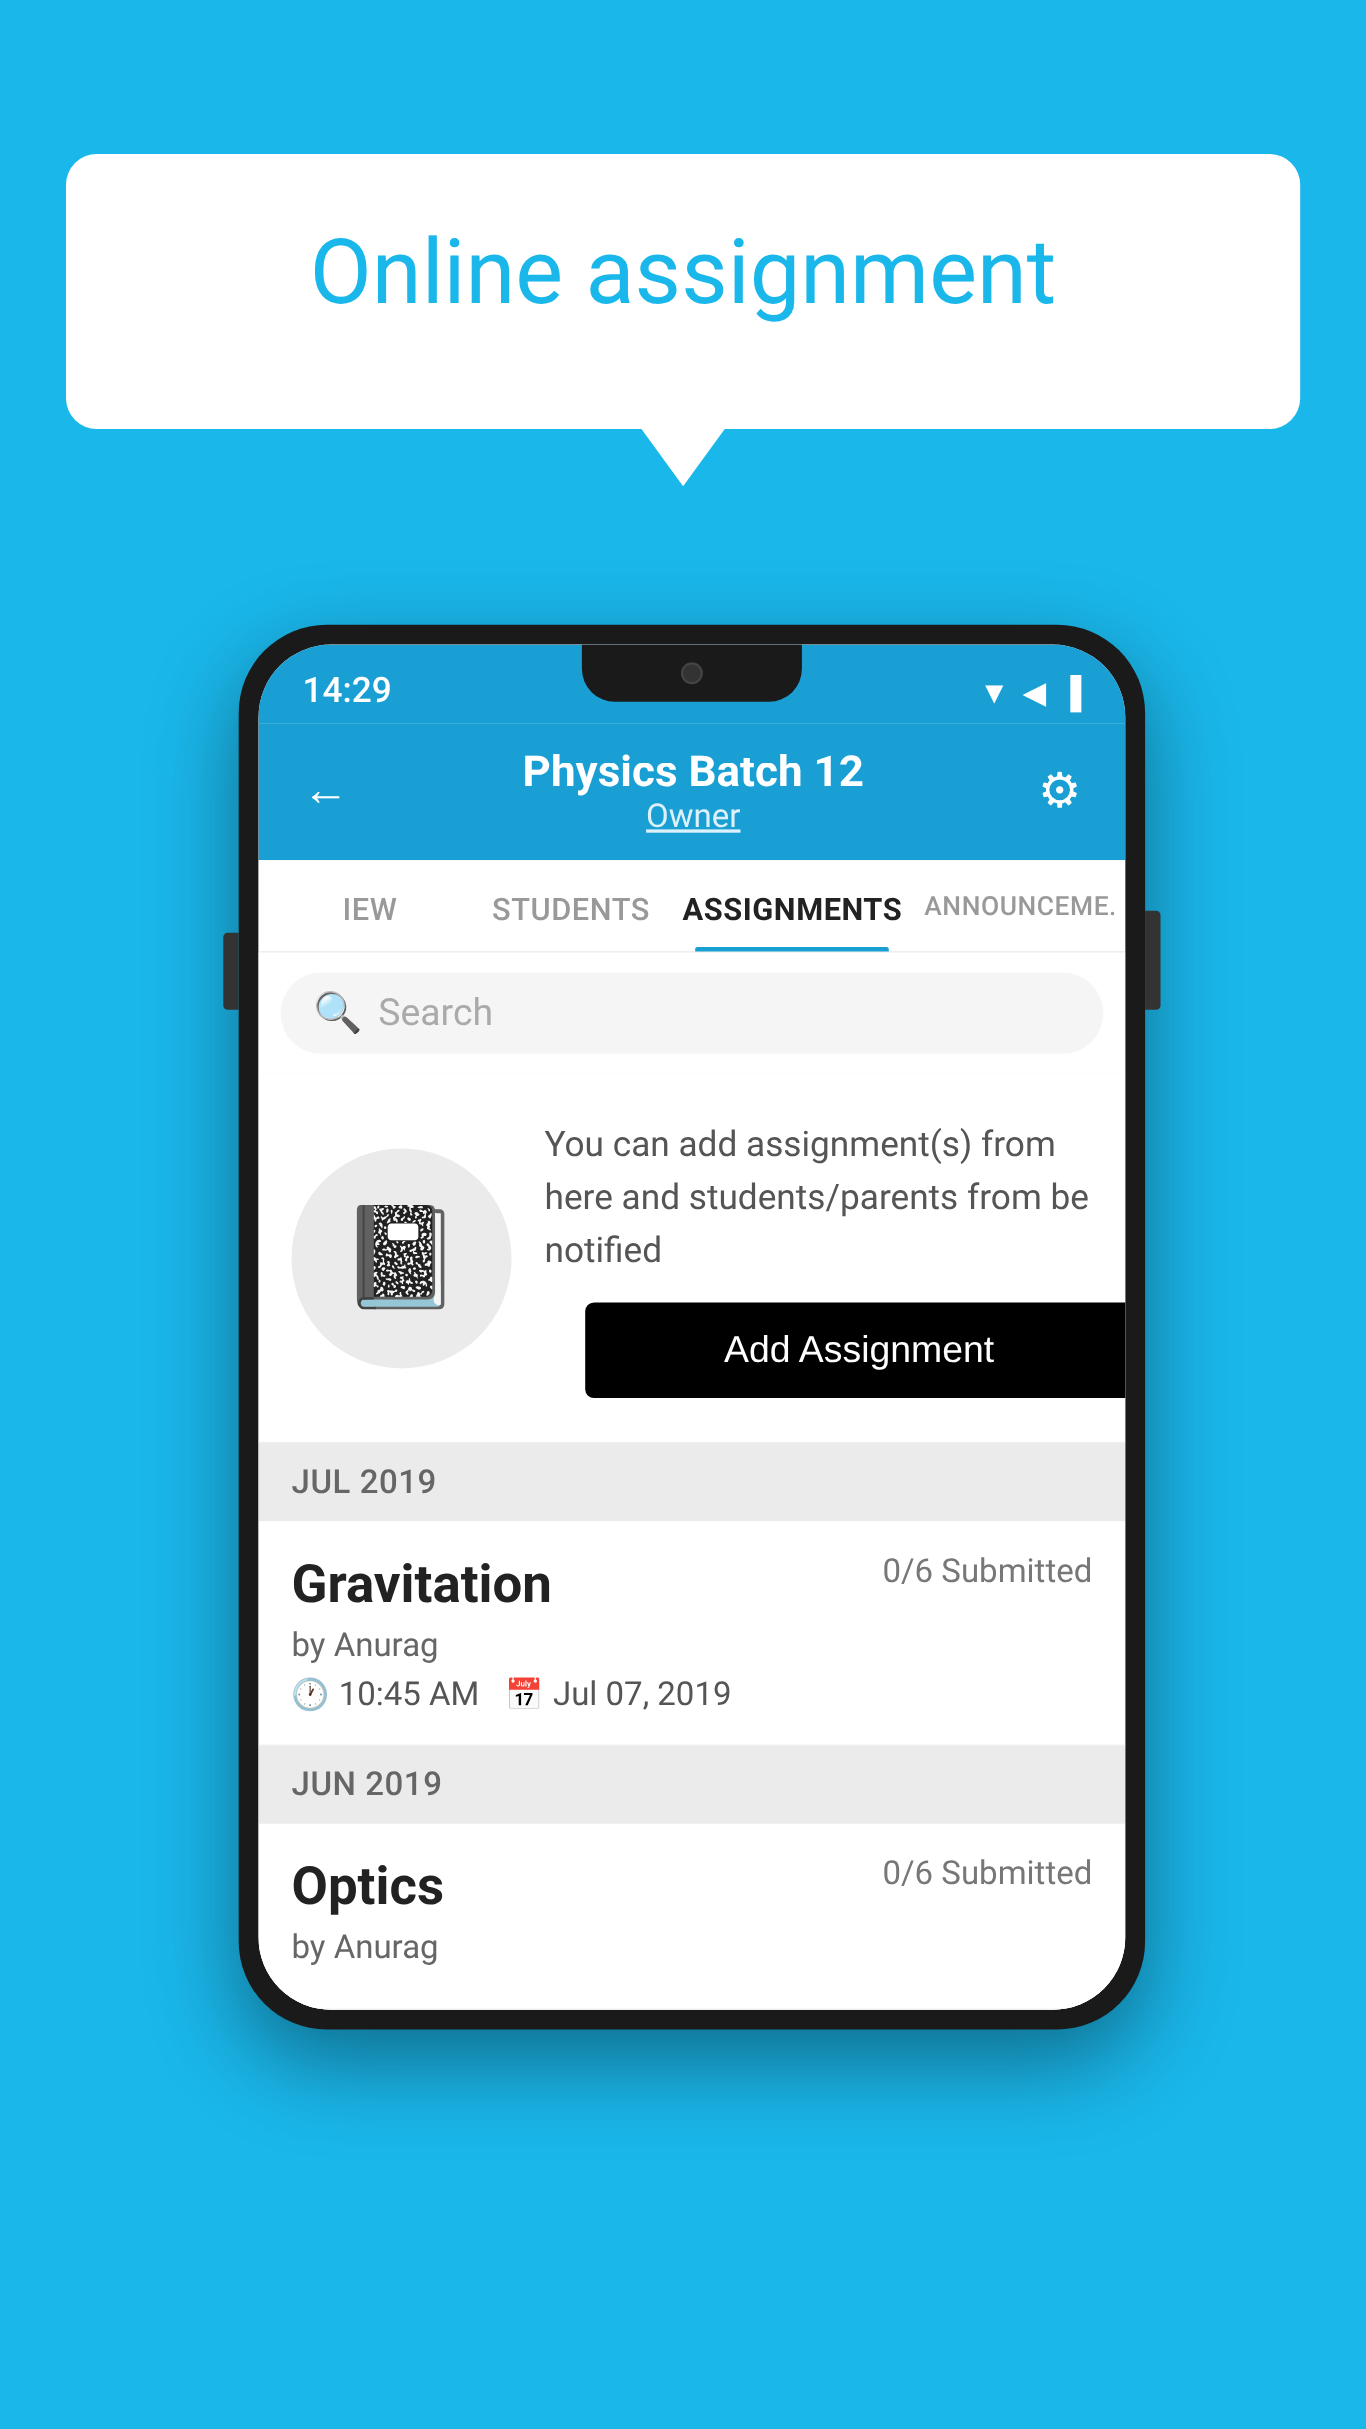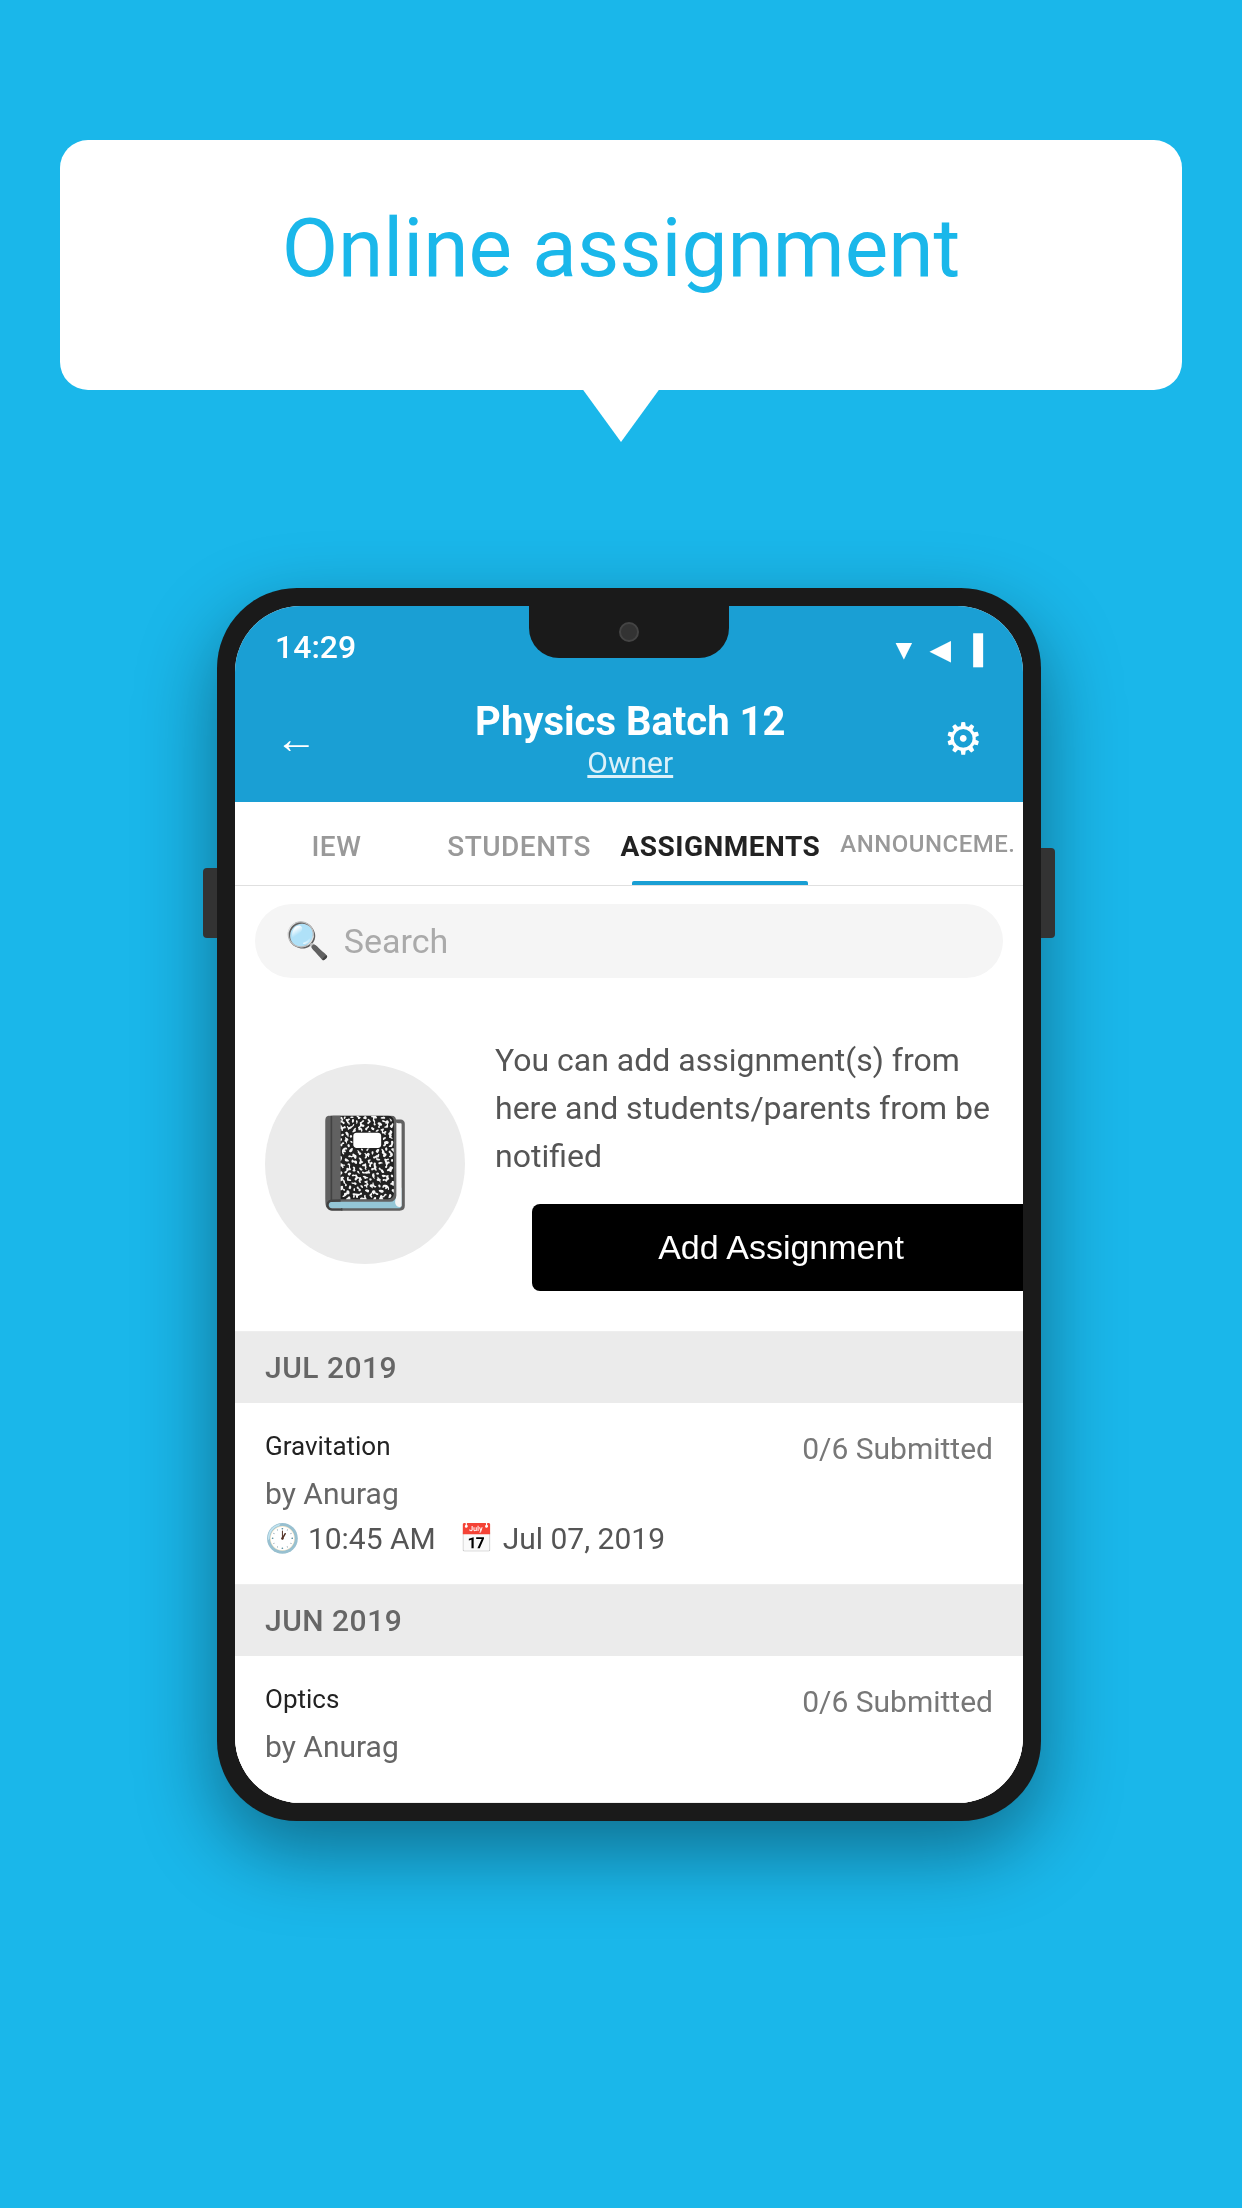--- a/index.html
+++ b/index.html
@@ -52,21 +52,21 @@
     .bubble-subtitle {
       font-size: 42px;
       color: #777;
       text-align: center;
       font-weight: 300;
     }
 
     
     .phone-container {
       position: absolute;
-      top: 588px;
+      top: 568px;
       left: 50%;
       transform: translateX(-50%);
       width: 840px;
       padding-left: 16px;
     }
 
     .phone-outer {
       background: #1a1a1a;
       border-radius: 80px;
       padding: 18px;
@@ -324,22 +324,22 @@
     }
 
     .assignment-item-top {
       display: flex;
       justify-content: space-between;
       align-items: flex-start;
       margin-bottom: 10px;
     }
 
     .assignment-name {
-      font-size: 26px;
-      font-weight: 400;
+      font-size: 48px;
+      font-weight: 700;
       color: #222;
     }
 
     .assignment-submitted {
       font-size: 30px;
       color: #777;
     }
 
     .assignment-author {
       font-size: 30px;

